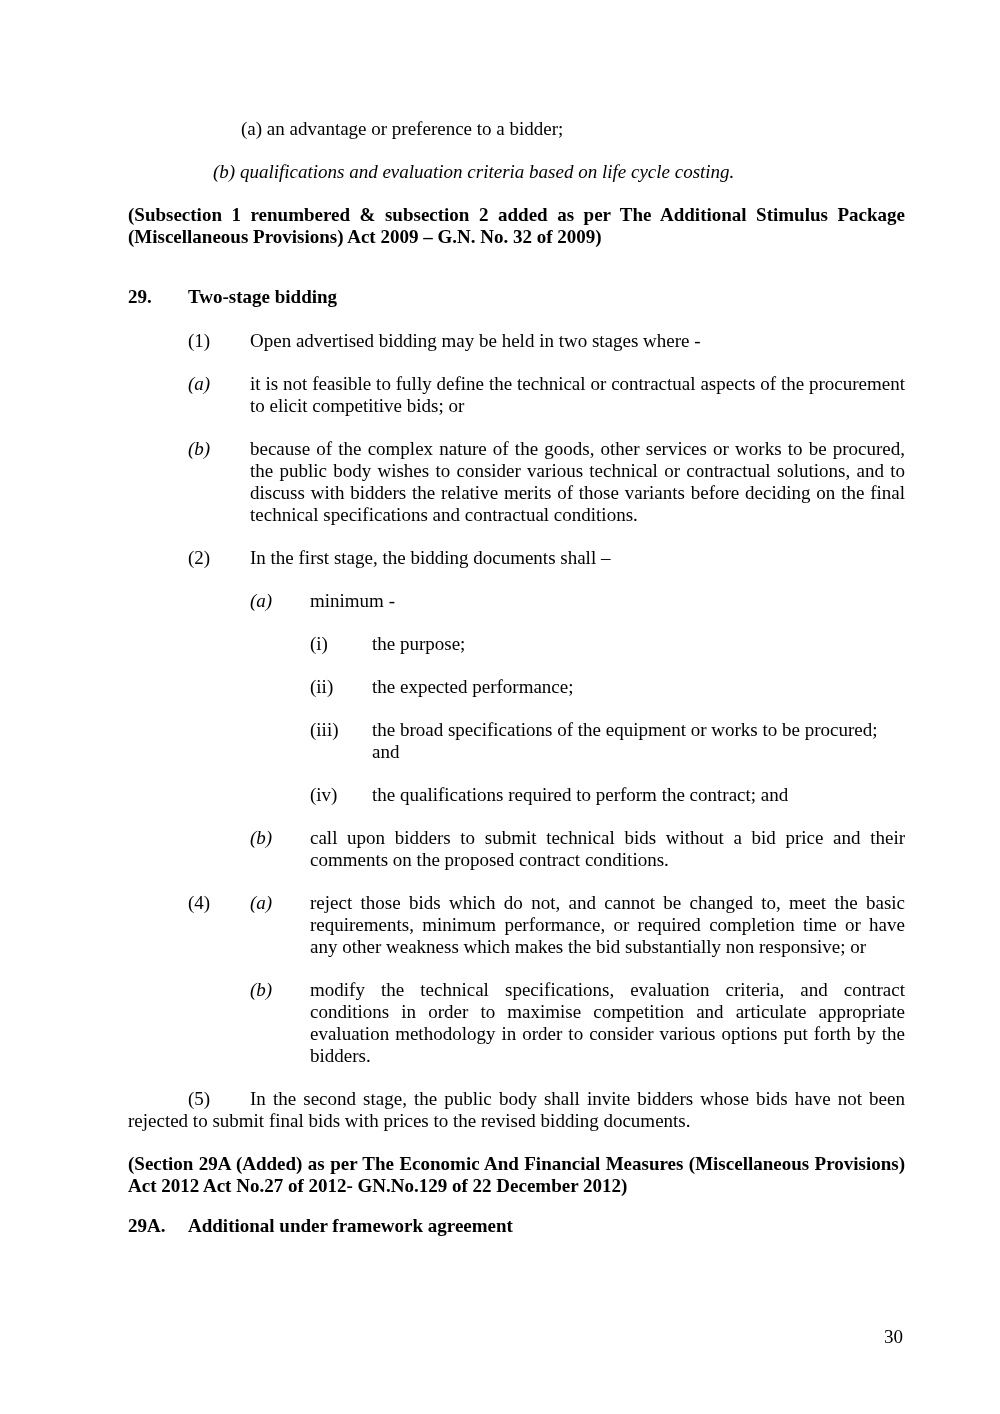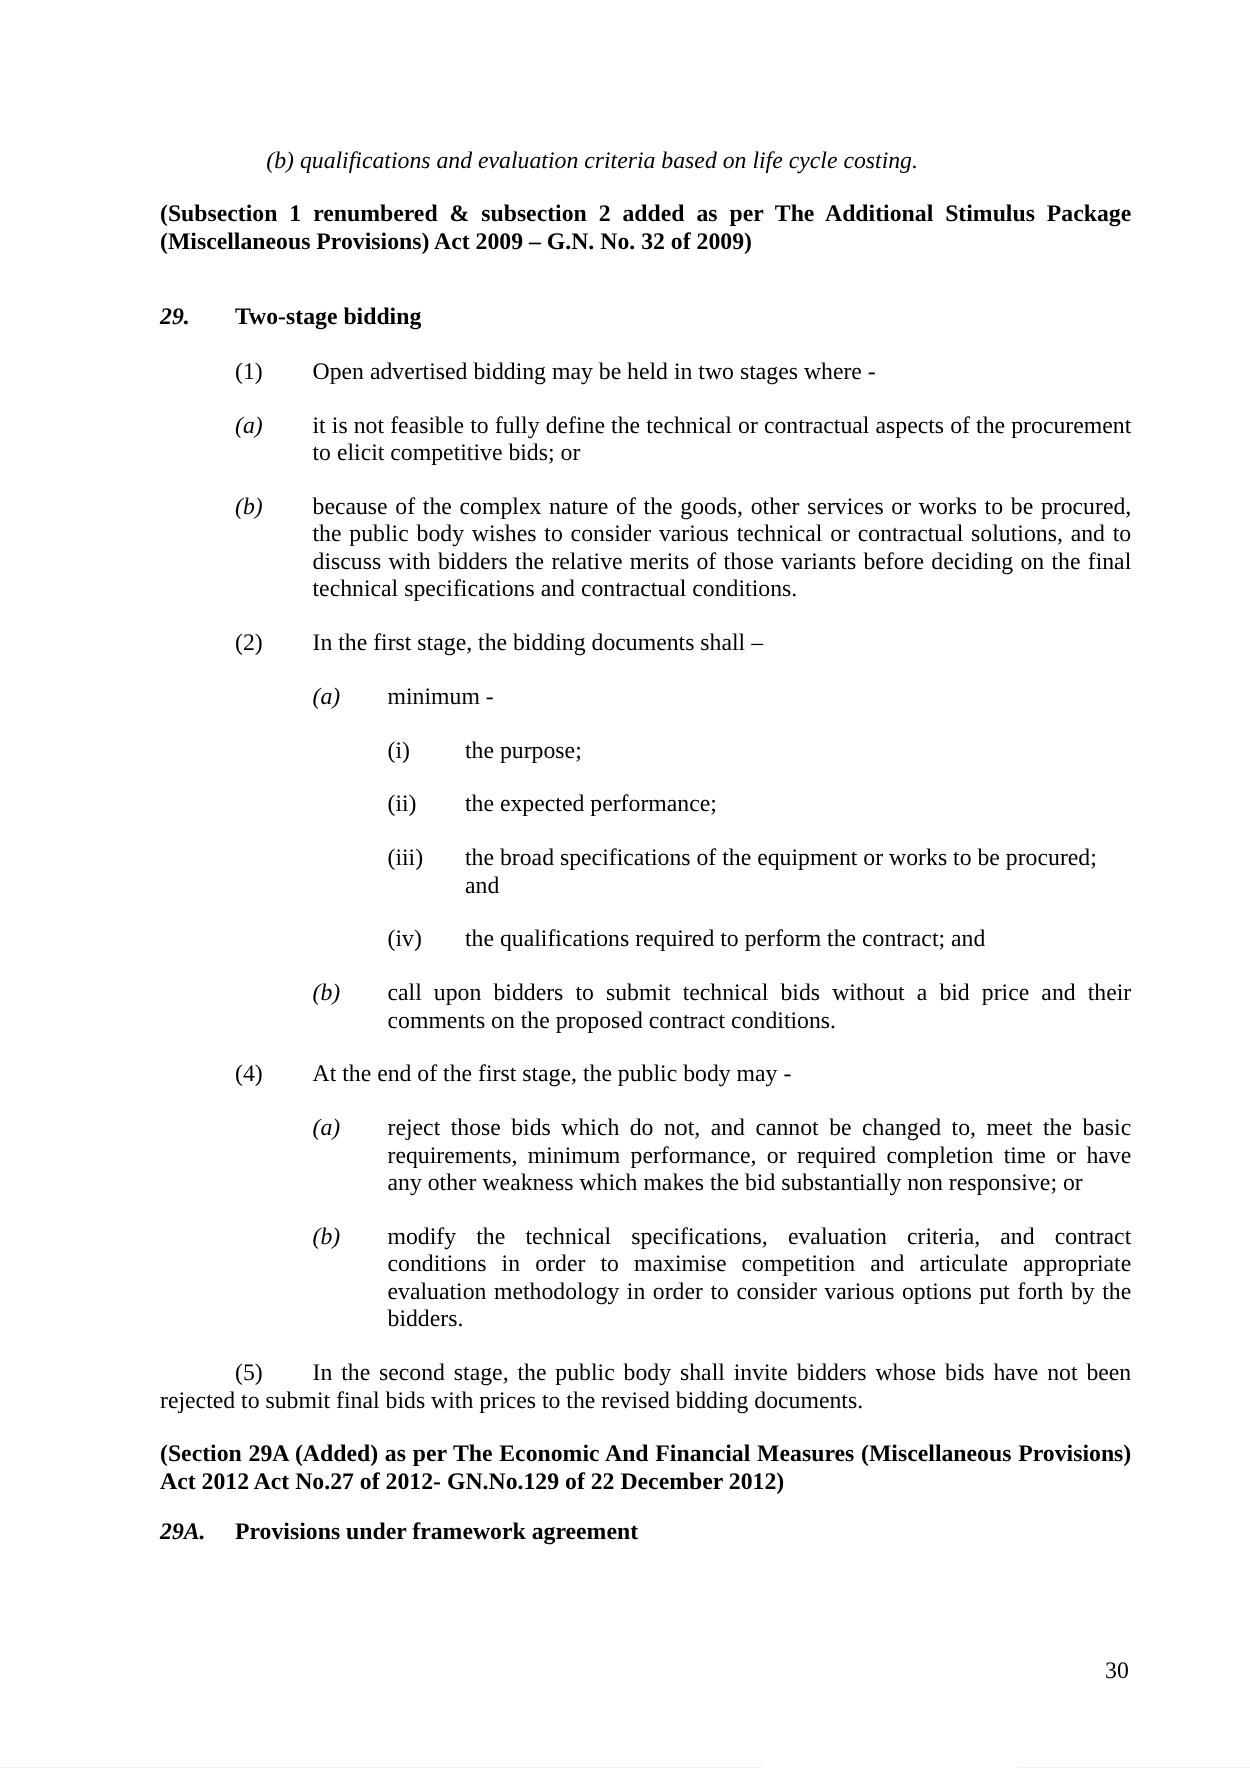--- a/index.html
+++ b/index.html
@@ -28,21 +28,21 @@
   .note {
     font-weight: bold;
     margin-bottom: 38px !important;
   }
   .note2 {
     font-weight: bold;
     margin-bottom: 18px !important;
   }
   .note2 .it { }
   .heading { font-weight: bold; margin-bottom: 22px !important; }
-  .heading .hnum { display: inline-block; width: 60px; font-style: italic; }
+  .heading .hnum { display: inline-block; width: 60px; }
   .row { position: relative; }
   .row .lbl { position: absolute; top: 0; }
   .l1 { padding-left: 122px; }
   .l1 .lbl { left: 60px; }
   .l2 { padding-left: 182px; }
   .l2 .lbl { left: 122px; }
   .l3 { padding-left: 244px; }
   .l3 .lbl { left: 182px; }
   .it-lbl { font-style: italic; }
   .flow { text-indent: 60px; }
@@ -54,20 +54,21 @@
     right: 97px;
     top: 1326px;
   }
 </style>
 </head>
 <body>
 
 <div class="page">
   <div class="content">
 
+    <p class="ind-a">(a) an advantage or preference to a bidder;</p>
 
     <p class="ind-b">(b) qualifications and evaluation criteria based on life cycle costing.</p>
 
     <p class="note just">(Subsection 1 renumbered &amp; subsection 2 added as per The Additional Stimulus Package (Miscellaneous Provisions) Act 2009 – G.N. No. 32 of 2009)</p>
 
     <div class="heading">
       <span class="hnum">29.</span><span>Two-stage bidding</span>
     </div>
 
     <div class="row l1">
@@ -116,21 +117,20 @@
     </div>
 
     <div class="row l2 just">
       <span class="lbl it-lbl">(b)</span>
       <span>call upon bidders to submit technical bids without a bid price and their comments on the proposed contract conditions.</span>
     </div>
 
 
     <div class="row l1">
       <span class="lbl">(4)</span>
-      <span>At the end of the first stage, the public body may -</span>
     </div>
 
     <div class="row l2 just">
       <span class="lbl it-lbl">(a)</span>
       <span>reject those bids which do not, and cannot be changed to, meet the basic requirements, minimum performance, or required completion time or have any other weakness which makes the bid substantially non responsive; or</span>
     </div>
 
     <div class="row l2 just">
       <span class="lbl it-lbl">(b)</span>
       <span>modify the technical specifications, evaluation criteria, and contract conditions in order to maximise competition and articulate appropriate evaluation methodology in order to consider various options put forth by the bidders.</span>
@@ -138,19 +138,19 @@
 
     <p class="flow just">
       <span class="flbl">(5)</span><span>In the second stage, the public body shall invite bidders whose bids have not been rejected to submit final bids with prices to the revised bidding documents.</span>
     </p>
 
     <p class="note2 just">
       <span class="it">(Section 29A (Added) as per </span><span>The Economic And Financial Measures (Miscellaneous Provisions) Act 2012 Act No.27 of 2012- </span><span class="it">GN.No.129 of 22 December 2012)</span>
     </p>
 
     <div class="heading mb0">
-      <span class="hnum">29A.</span><span>Provisions under framework agreement</span>
+      <span class="hnum">29A.</span><span>Additional under framework agreement</span>
     </div>
 
   </div>
 
   <div class="pagenum">30</div>
 </div>
 
 </body></html>

